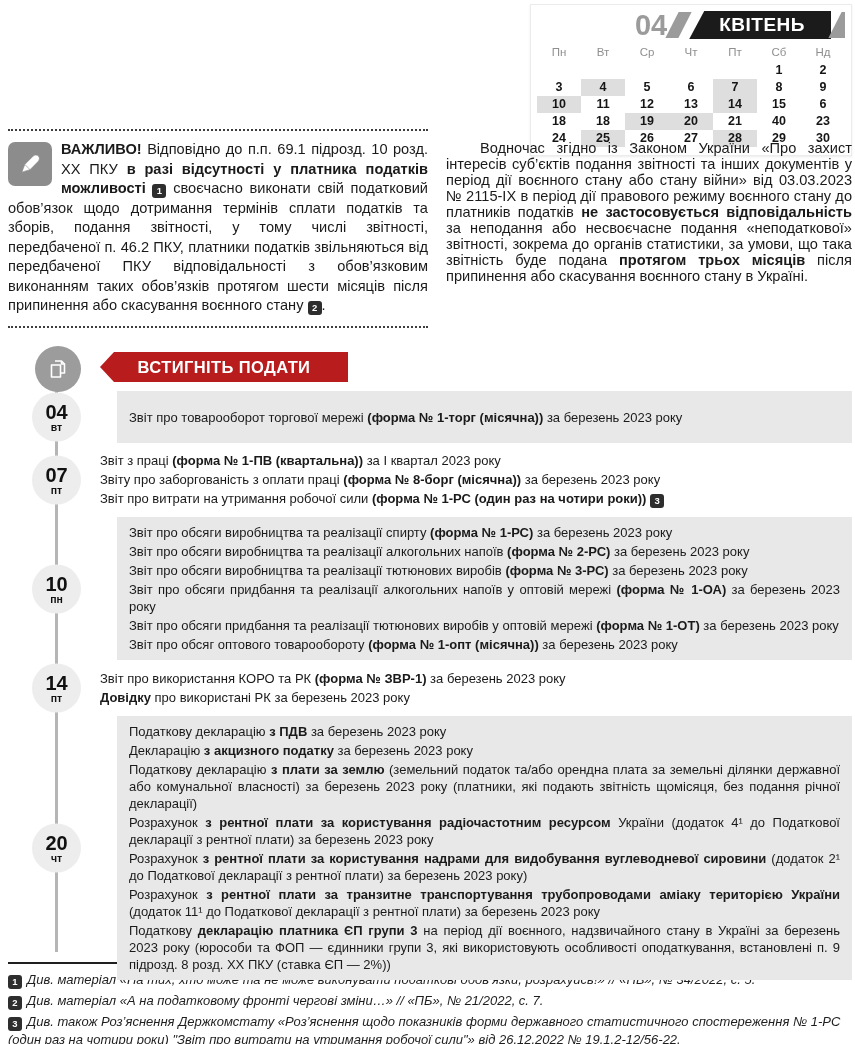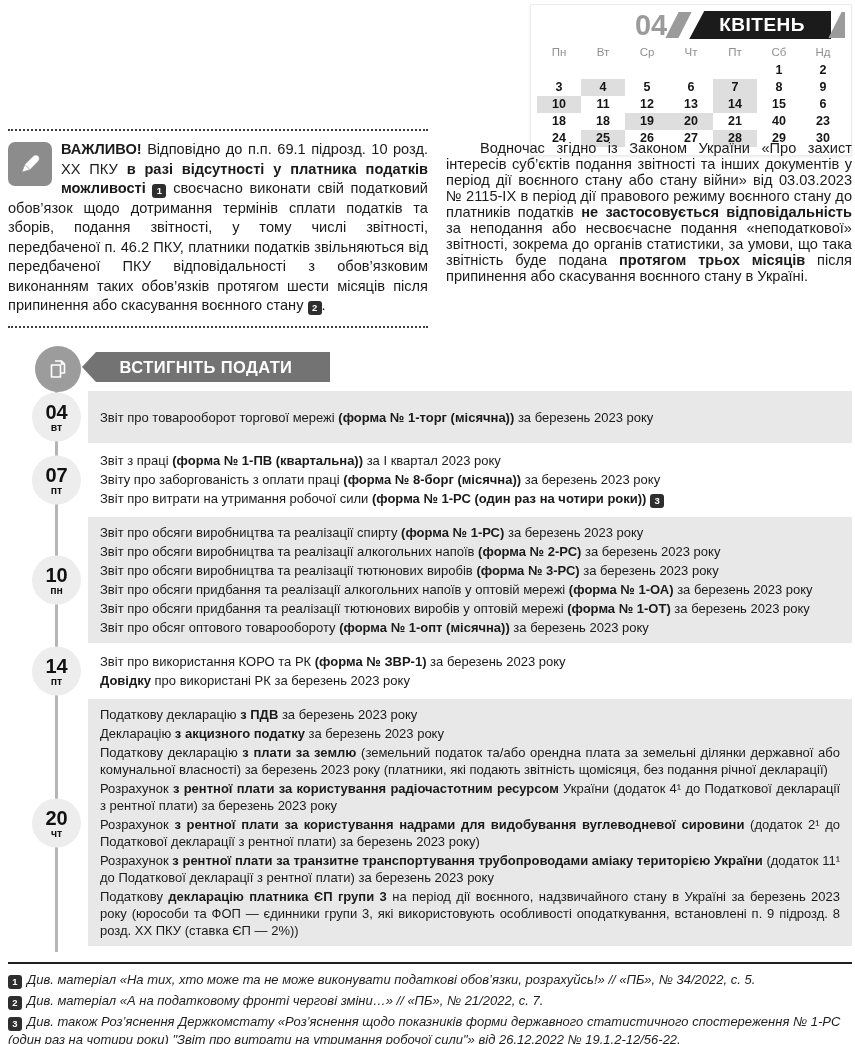--- a/index.html
+++ b/index.html
@@ -29,34 +29,34 @@
   .note-icon{float:left;width:44px;height:44px;border-radius:7px;background:#8c8c8c;margin:2px 9px 2px 0;
     display:flex;align-items:center;justify-content:center;}
   .col-right{position:absolute;left:446px;top:140px;width:406px;}
   .col-right .txt{font-size:14.6px;line-height:16px;text-align:justify;text-indent:34px;}
   
   .chip{display:inline-block;width:14px;height:14px;border-radius:3px;background:#2e2e2e;color:#fff;
     font-size:9.5px;line-height:14px;font-weight:700;text-align:center;vertical-align:-1px;font-style:normal;}
   
   .sec-circle{position:absolute;left:35px;top:346px;width:46px;height:46px;border-radius:50%;background:#9c9c9c;
     display:flex;align-items:center;justify-content:center;z-index:3;}
-  .sec-banner{position:absolute;left:82px;top:352px;width:248px;height:30px;background:#737373;
+  .sec-banner{position:absolute;left:100px;top:352px;width:248px;height:30px;background:#b91c1c;
     clip-path:polygon(0 50%,14px 0,100% 0,100% 100%,14px 100%);
     display:flex;align-items:center;justify-content:center;color:#fff;font-weight:700;font-size:16.5px;letter-spacing:.4px;}
   
   .spine{position:absolute;left:55px;top:366px;width:3px;height:586px;background:#b5b5b5;z-index:1;}
   .timeline{position:absolute;left:0;top:391px;width:852px;z-index:2;}
   .t-row{display:flex;margin-bottom:2px;min-height:52px;}
   .t-left{width:88px;flex:none;position:relative;}
   .t-circle{position:absolute;left:32px;top:50%;transform:translateY(-50%);width:49px;height:49px;border-radius:50%;
     background:#ededed;display:flex;flex-direction:column;align-items:center;justify-content:center;z-index:2;}
   .t-day{font-size:20px;font-weight:700;line-height:20px;color:#111;}
   .t-wd{font-size:10.5px;font-weight:700;line-height:11px;color:#111;}
   .t-box{flex:1;padding:6px 12px;display:flex;flex-direction:column;justify-content:center;box-sizing:border-box;}
-  .t-box.shaded{background:#e8e8e8;}
+  .t-box.shaded{background:#e8e8e8;margin-left:29px;}
   .t-item{font-size:13px;line-height:17px;text-align:justify;margin:1px 0;}
   
   .footnotes{position:absolute;left:8px;top:962px;width:844px;border-top:2px solid #1f1f1f;padding-top:7px;}
   .fn-line{font-style:italic;font-size:13px;line-height:17px;margin:0 0 3px 0;text-align:left;color:#1e1e1e;}
   .fn-line .chip{margin-right:5px;}
 </style>
 </head>
 <body>
 
 <div class="calendar">

